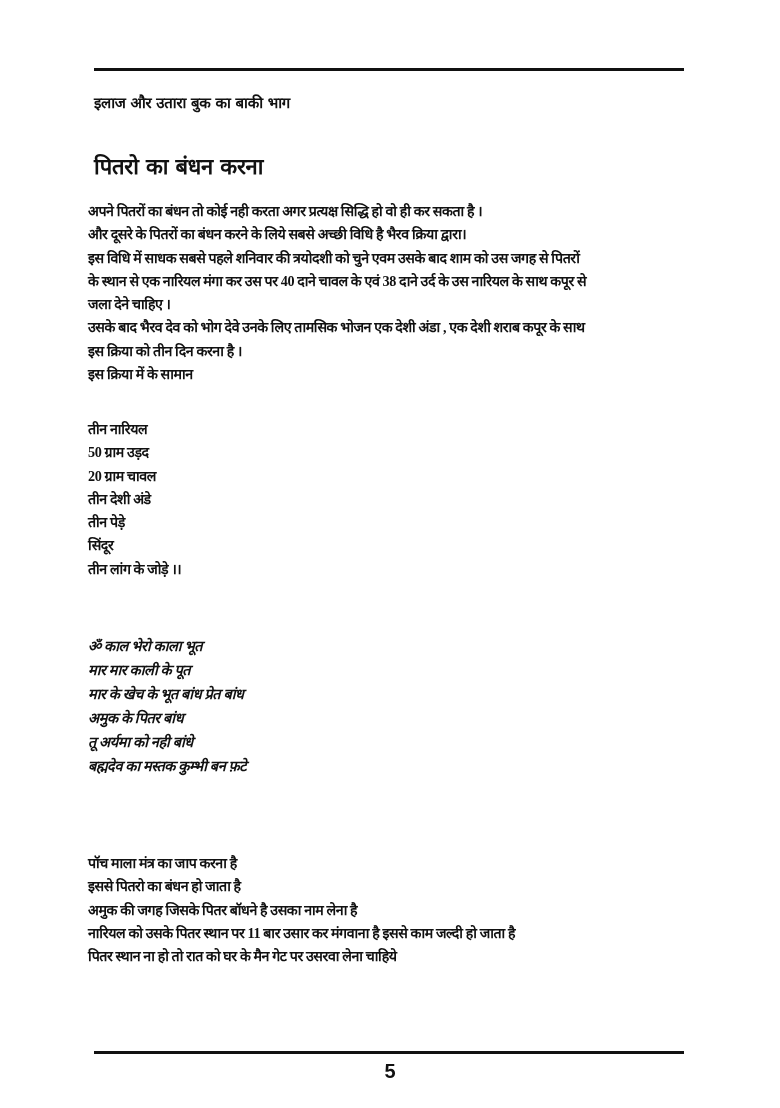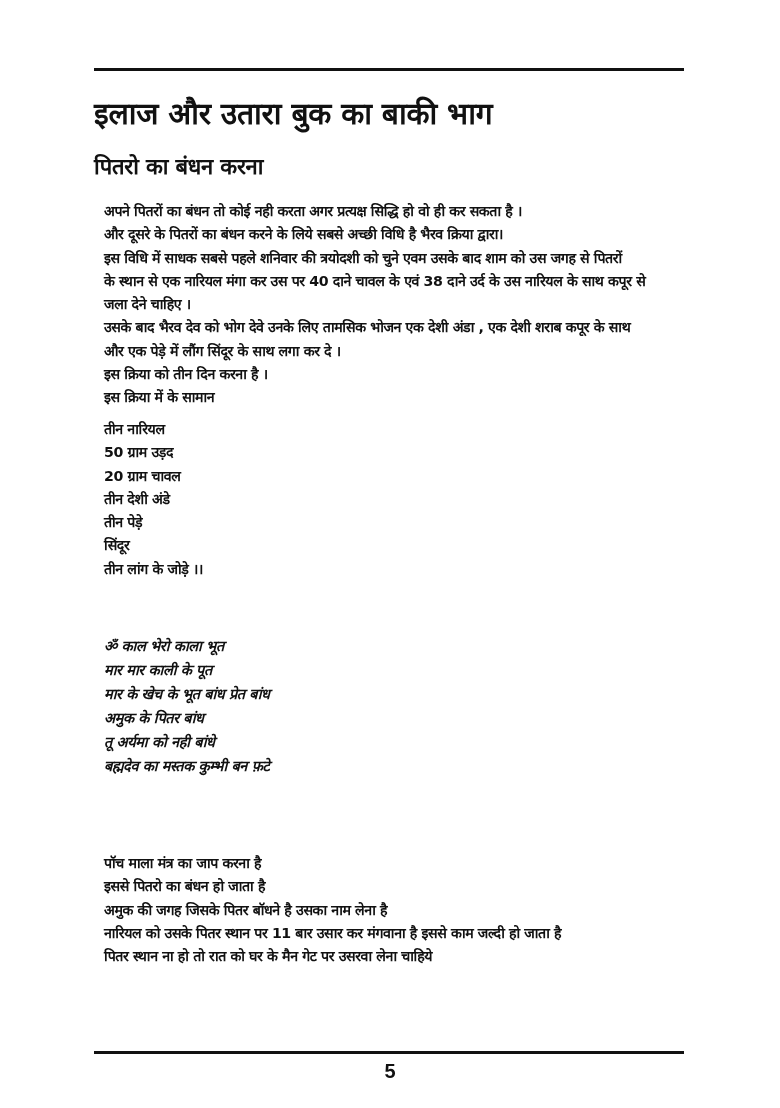--- a/index.html
+++ b/index.html
@@ -1,23 +1,23 @@
 <!DOCTYPE html>
 <html><head>
 <meta charset="utf-8">
 <style>
   html, body { margin: 0; padding: 0; background: #ffffff; }
   body { width: 780px; height: 1108px; position: relative; overflow: hidden;
          font-family: "DejaVu Sans", "Liberation Sans", sans-serif; color: #111; }
   .rule { position: absolute; left: 94px; width: 590px; height: 3px; background: #111; }
   .rule.top { top: 68px; }
   .rule.bottom { top: 1051px; height: 3px; }
-  .title { position: absolute; left: 94px; top: 92px; font-size: 30px; font-weight: bold; letter-spacing: -0.3px; white-space: nowrap; }
+  .title { position: absolute; left: 94px; top: 92px; font-size: 15px; font-weight: bold; letter-spacing: -0.3px; white-space: nowrap; }
   .subtitle { position: absolute; left: 94px; top: 150px; font-size: 22px; font-weight: bold; letter-spacing: -0.3px; white-space: nowrap; }
-  .block { position: absolute; left: 104px; width: 600px; }
+  .block { position: absolute; left: 88px; width: 600px; font-family: Liberation Serif, serif; }
   .line { font-size: 14.2px; line-height: 23.3px; white-space: nowrap; letter-spacing: -0.4px; font-weight: 600; }
   .intro { top: 200px; }
   .items { top: 418px; }
   .mantra { top: 634px; }
   .mantra .line { font-weight: bold; font-style: italic; line-height: 24px; font-size: 14.5px; }
   .notes { top: 852px; }
   .page-number { position: absolute; left: 0; width: 780px; text-align: center; top: 1060px; font-size: 20px; font-weight: bold;
                  font-family: "Liberation Sans", sans-serif; }
 </style>
 </head>
@@ -28,21 +28,20 @@
 <div class="title">इलाज  और उतारा बुक का बाकी भाग</div>
 <div class="subtitle">पितरो का बंधन करना</div>
 
 <div class="block intro">
   <div class="line">अपने पितरों का बंधन तो कोई नही करता अगर प्रत्यक्ष सिद्धि हो वो ही कर सकता है ।</div>
   <div class="line">और दूसरे के पितरों का बंधन करने के लिये सबसे अच्छी विधि है भैरव क्रिया द्वारा।</div>
   <div class="line"> इस विधि में साधक सबसे पहले शनिवार की त्रयोदशी को चुने एवम उसके बाद शाम को उस जगह से पितरों</div>
   <div class="line">के स्थान से एक नारियल मंगा कर उस पर 40 दाने चावल के एवं 38 दाने उर्द के उस नारियल के साथ कपूर से</div>
   <div class="line">जला देने चाहिए ।</div>
   <div class="line">उसके बाद भैरव देव को भोग देवे उनके लिए तामसिक भोजन  एक देशी अंडा , एक देशी शराब कपूर के साथ</div>
-  <div class="line">और एक पेड़े में लौंग सिंदूर के साथ  लगा कर दे ।</div>
   <div class="line">इस क्रिया को तीन दिन करना है ।</div>
   <div class="line">इस क्रिया में के सामान</div>
 </div>
 
 <div class="block items">
   <div class="line">तीन नारियल</div>
   <div class="line">50 ग्राम उड़द</div>
   <div class="line">20 ग्राम  चावल</div>
   <div class="line">तीन देशी अंडे</div>
   <div class="line">तीन पेड़े</div>

